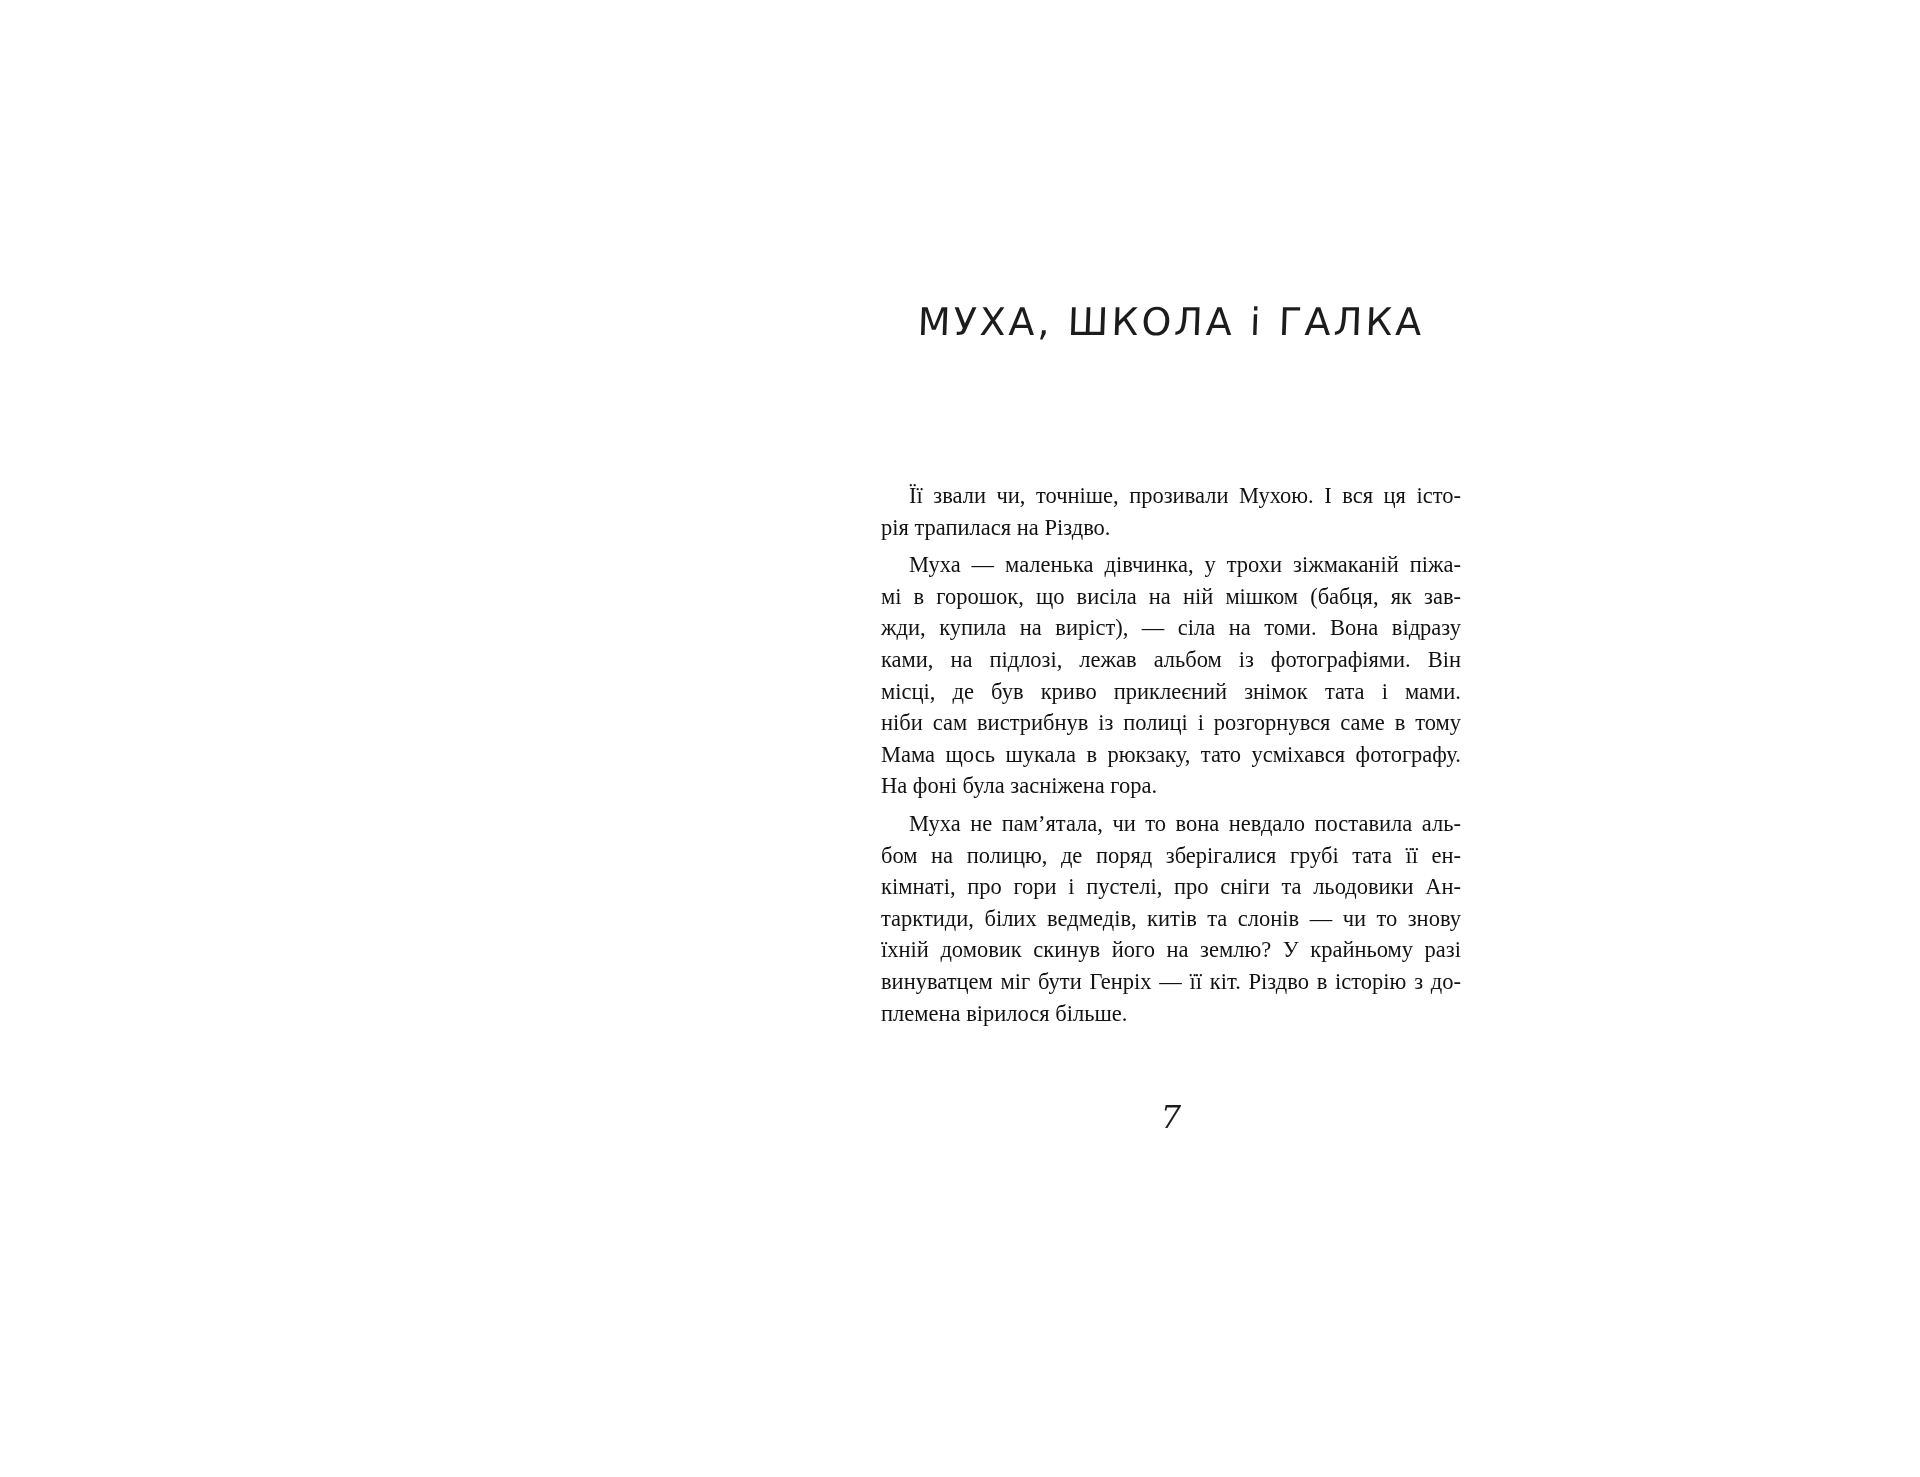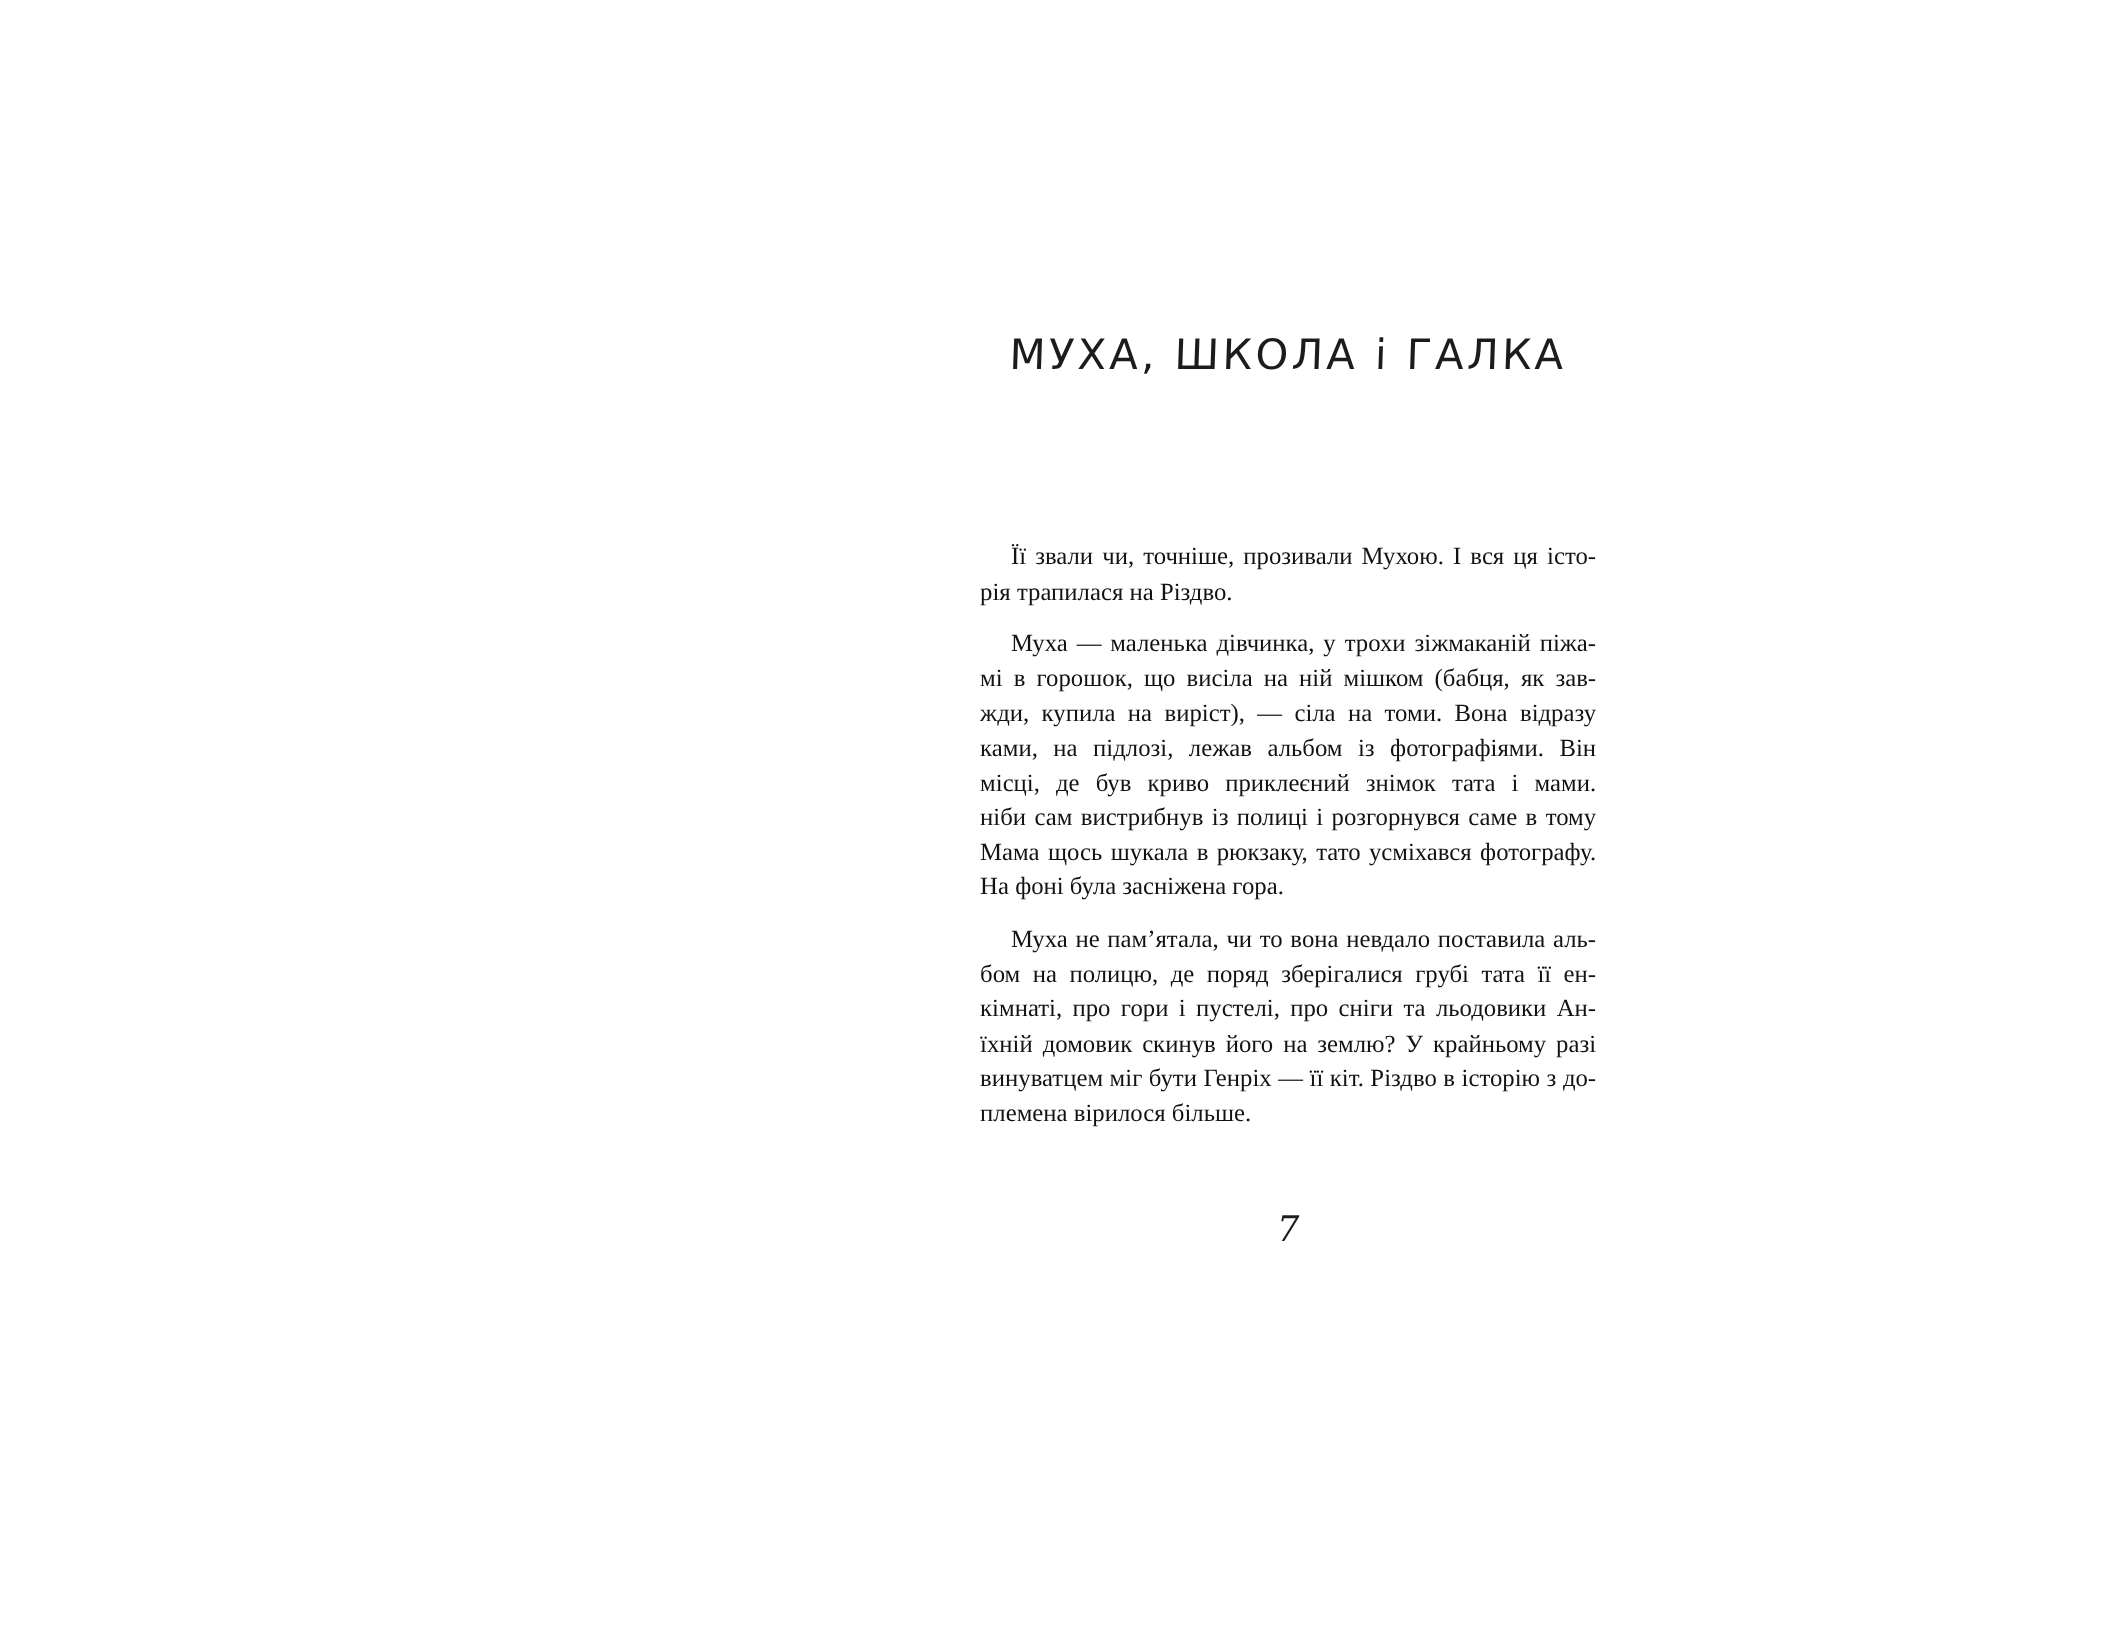--- a/index.html
+++ b/index.html
@@ -38,21 +38,21 @@
     white-space: nowrap;
   }
   .body-text {
     position: absolute;
     left: 0;
     top: 474px;
     width: 592px;
     font-size: 22.5px;
     line-height: 31.6px;
   }
-  .paragraph { margin: 16px; }
+  .paragraph { margin: 6px; }
   .line {
     text-align: justify;
     text-align-last: justify;
     white-space: normal;
   }
   .line.last {
     text-align-last: left;
   }
   .line.first {
     text-indent: 28px;
@@ -88,20 +88,21 @@
           <div class="line">ками, на підлозі, лежав альбом із фотографіями. Він</div>
           <div class="line">місці, де був криво приклеєний знімок тата і мами.</div>
           <div class="line">ніби сам вистрибнув із полиці і розгорнувся саме в тому</div>
           <div class="line">Мама щось шукала в рюкзаку, тато усміхався фотографу.</div>
           <div class="line last">На фоні була засніжена гора.</div>
         </div>
         <div class="paragraph">
           <div class="line first">Муха не пам’ятала, чи то вона невдало поставила аль-</div>
           <div class="line">бом на полицю, де поряд зберігалися грубі тата її ен-</div>
           <div class="line">кімнаті, про гори і пустелі, про сніги та льодовики Ан-</div>
+          <div class="line">тарктиди, білих ведмедів, китів та слонів — чи то знову</div>
           <div class="line">їхній домовик скинув його на землю? У крайньому разі</div>
           <div class="line">винуватцем міг бути Генріх — її кіт. Різдво в історію з до-</div>
           <div class="line last">племена вірилося більше.</div>
         </div>
       </div>
 
     <div class="page-number">7</div>
   </div>
 </div>
 

